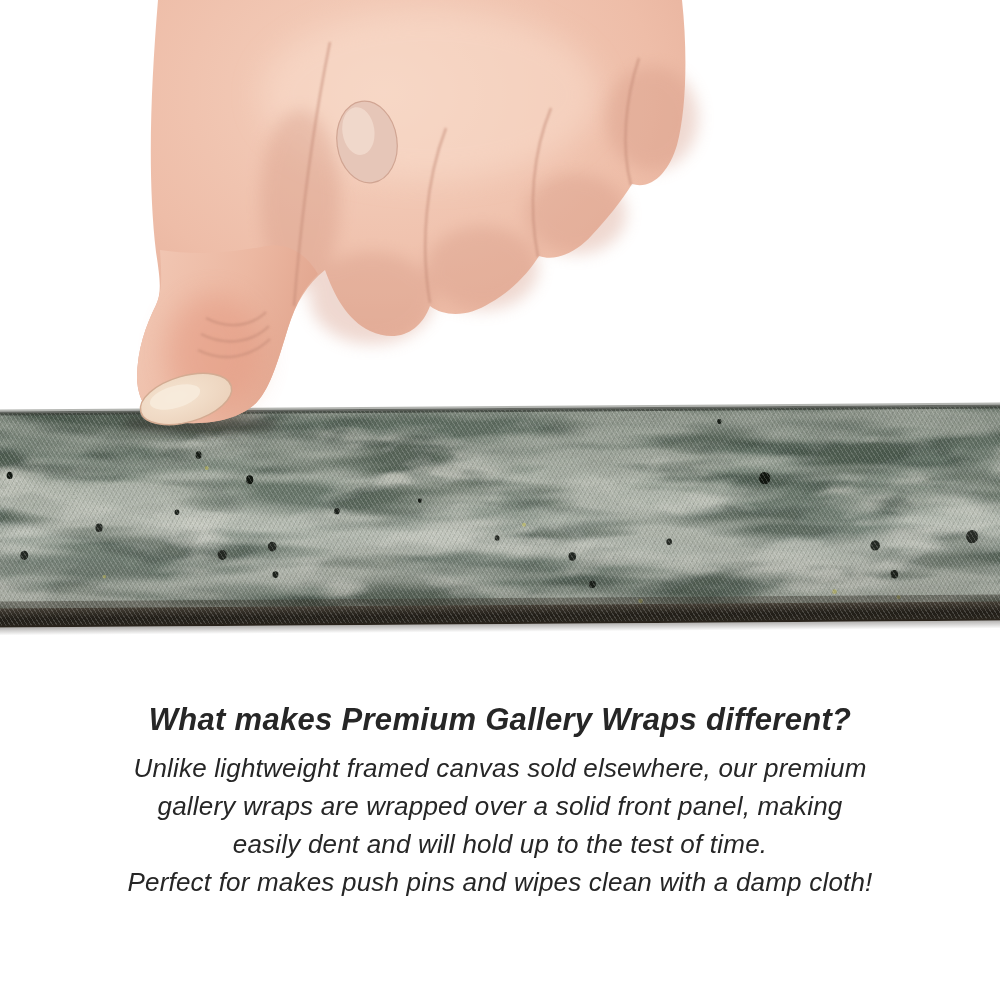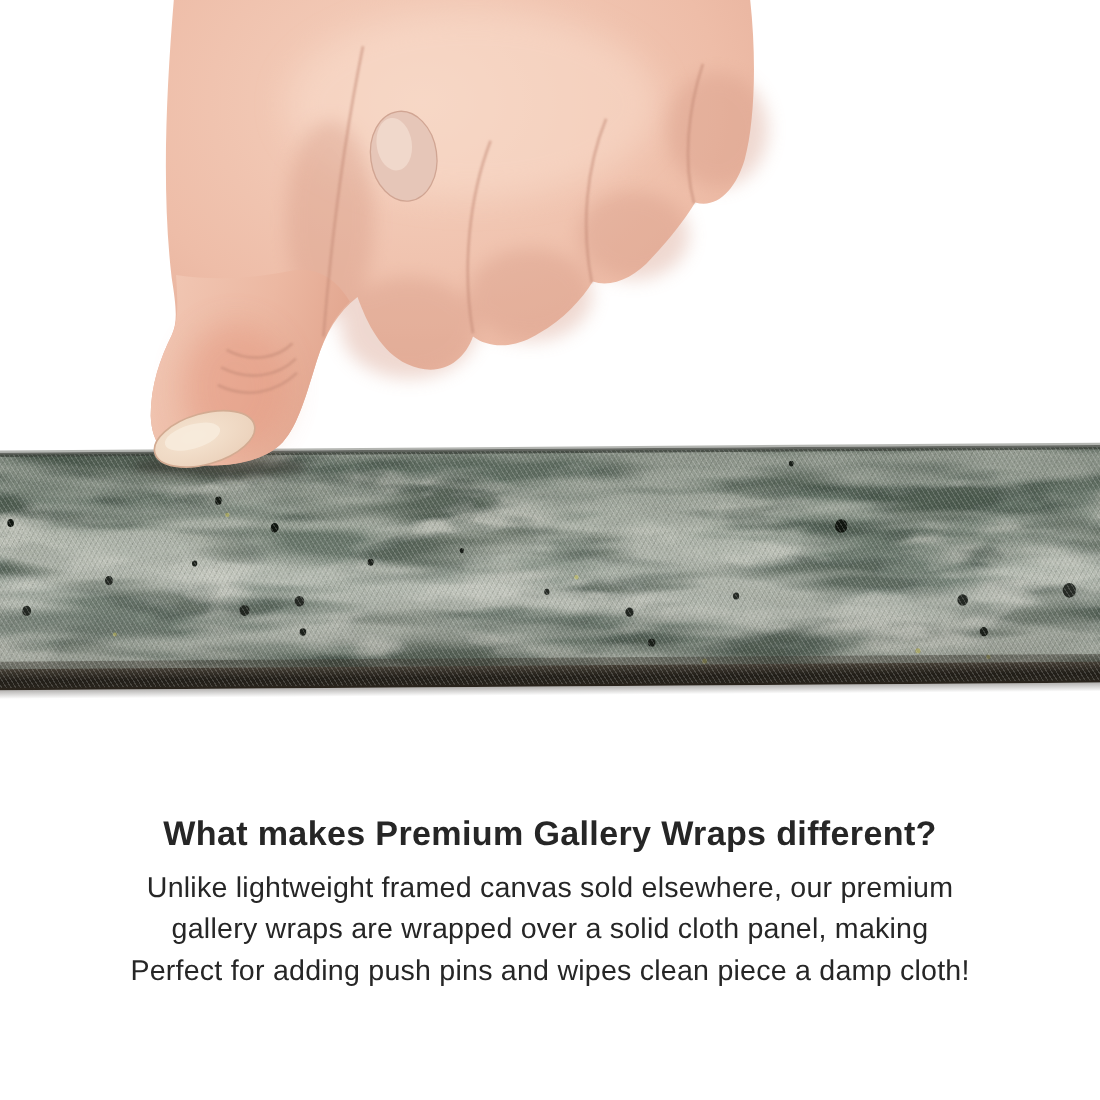--- a/index.html
+++ b/index.html
@@ -11,21 +11,21 @@
   .strip svg{display:block;width:100%;height:100%;}
   .weave{position:absolute;left:0;right:0;top:6px;bottom:14px;pointer-events:none;
     background:
       repeating-linear-gradient(58deg, rgba(255,255,255,.16) 0 1px, rgba(255,255,255,0) 1px 3.6px),
       repeating-linear-gradient(-62deg, rgba(28,34,28,.10) 0 1px, rgba(0,0,0,0) 1px 4.2px),
       linear-gradient(180deg, rgba(58,70,60,.26), rgba(58,70,60,0) 34%, rgba(255,255,255,.10) 58%, rgba(40,44,38,.16) 92%);}
   
   .hand{position:absolute;left:0;top:0;width:1000px;height:442px;}
   
   .copy{position:absolute;left:0;right:0;top:702px;text-align:center;color:#262626;
-        margin-top:38px;}
+        font-style:italic;}
   .heading{font-size:31px;font-weight:700;letter-spacing:.3px;margin:0 0 11px 0;}
   .line{font-size:26px;line-height:38px;font-weight:500;letter-spacing:.2px;}
 </style>
 </head>
 <body>
 
 <div class="stage">
 
   <div class="strip">
     <svg viewBox="0 0 1016 232" preserveAspectRatio="none">
@@ -210,17 +210,18 @@
       <path d="M294,306 C300,232 310,140 330,42"></path>
       <path d="M206,318 C228,330 252,326 266,312"></path>
       <path d="M201,334 C226,347 253,342 269,326"></path>
       <path d="M198,350 C224,363 251,357 270,339"></path>
     </g>
   </svg>
 
   <div class="copy">
     <div class="heading">What makes Premium Gallery Wraps different?</div>
     <div class="line">Unlike lightweight framed canvas sold elsewhere, our premium</div>
-    <div class="line">gallery wraps are wrapped over a solid cloth panel, making</div>
-    <div class="line">Perfect for adding push pins and wipes clean piece a damp cloth!</div>
+    <div class="line">gallery wraps are wrapped over a solid front panel, making</div>
+    <div class="line">easily dent and will hold up to the test of time.</div>
+    <div class="line">Perfect for makes push pins and wipes clean with a damp cloth!</div>
   </div>
 
 </div>
 
 </body></html>

